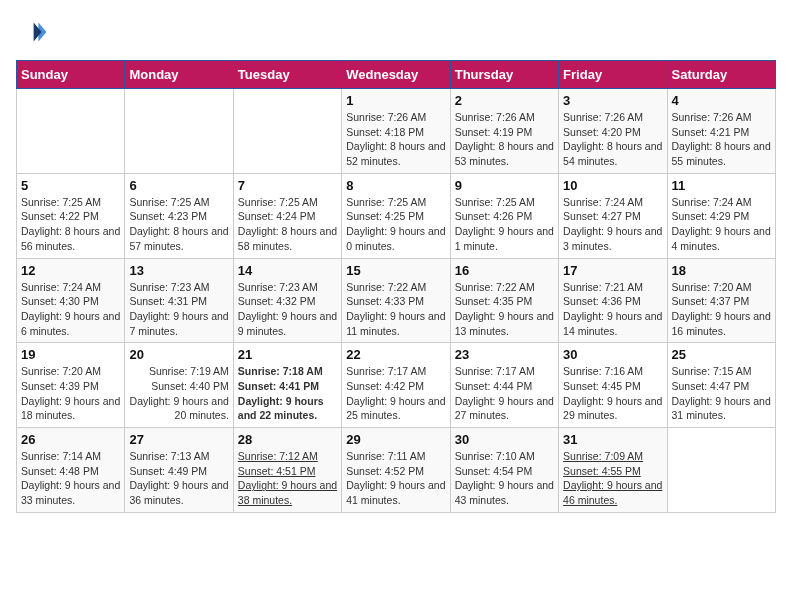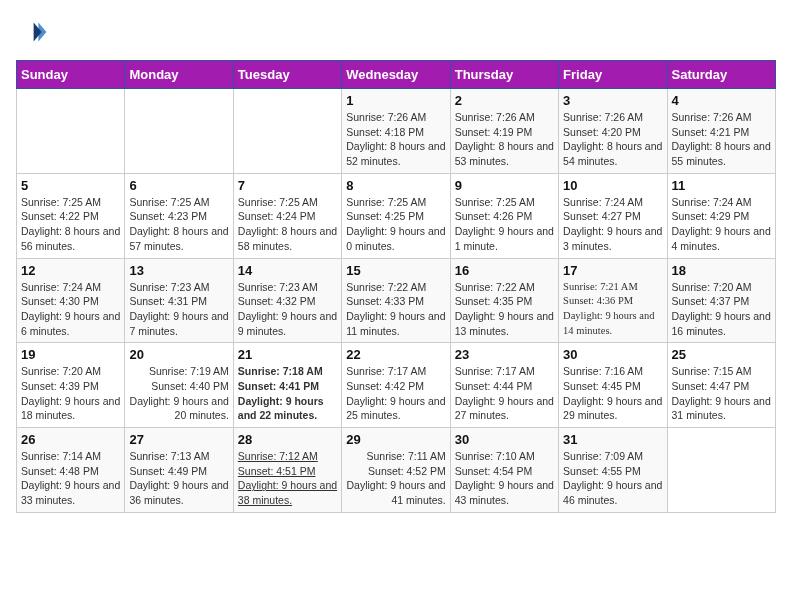--- a/index.html
+++ b/index.html
@@ -46,21 +46,21 @@
       font-size: 16px;
       font-weight: normal;
       color: #333;
     }
     .calendar {
       width: 100%;
       border-collapse: collapse;
       font-size: 11px;
     }
     .calendar thead th {
-      background: #a21caf;
+      background: #be185d;
       color: #fff;
       padding: 6px 4px;
       text-align: left;
       font-size: 13px;
       font-weight: bold;
       border: 1px solid #2a55a0;
     }
     .calendar tbody td {
       border: 1px solid #ccc;
       vertical-align: top;
@@ -217,21 +217,21 @@
 Daylight: 9 hours and 11 minutes.</div>
         </td>
         <td>
           <div class="day-number">16</div>
           <div class="day-info" style="white-space: pre-line;">Sunrise: 7:22 AM
 Sunset: 4:35 PM
 Daylight: 9 hours and 13 minutes.</div>
         </td>
         <td>
           <div class="day-number">17</div>
-          <div class="day-info" style="white-space: pre-line; font-family: Liberation Serif, serif;">Sunrise: 7:21 AM
+          <div class="day-info" style="white-space: pre-line;">Sunrise: 7:21 AM
 Sunset: 4:36 PM
 Daylight: 9 hours and 14 minutes.</div>
         </td>
         <td>
           <div class="day-number">18</div>
           <div class="day-info" style="white-space: pre-line;">Sunrise: 7:20 AM
 Sunset: 4:37 PM
 Daylight: 9 hours and 16 minutes.</div>
         </td>
       </tr>
@@ -293,32 +293,32 @@
 Daylight: 9 hours and 36 minutes.</div>
         </td>
         <td>
           <div class="day-number">28</div>
           <div class="day-info" style="white-space: pre-line; text-decoration: underline;">Sunrise: 7:12 AM
 Sunset: 4:51 PM
 Daylight: 9 hours and 38 minutes.</div>
         </td>
         <td>
           <div class="day-number">29</div>
-          <div class="day-info" style="white-space: pre-line; text-align: right;">Sunrise: 7:11 AM
+          <div class="day-info" style="white-space: pre-line;">Sunrise: 7:11 AM
 Sunset: 4:52 PM
 Daylight: 9 hours and 41 minutes.</div>
         </td>
         <td>
           <div class="day-number">30</div>
           <div class="day-info" style="white-space: pre-line;">Sunrise: 7:10 AM
 Sunset: 4:54 PM
 Daylight: 9 hours and 43 minutes.</div>
         </td>
         <td>
           <div class="day-number">31</div>
-          <div class="day-info" style="white-space: pre-line;">Sunrise: 7:09 AM
+          <div class="day-info" style="white-space: pre-line; text-decoration: underline;">Sunrise: 7:09 AM
 Sunset: 4:55 PM
 Daylight: 9 hours and 46 minutes.</div>
         </td>
         <td class="empty"></td>
       </tr>
     </tbody>
 </table>
 
 </body></html>

